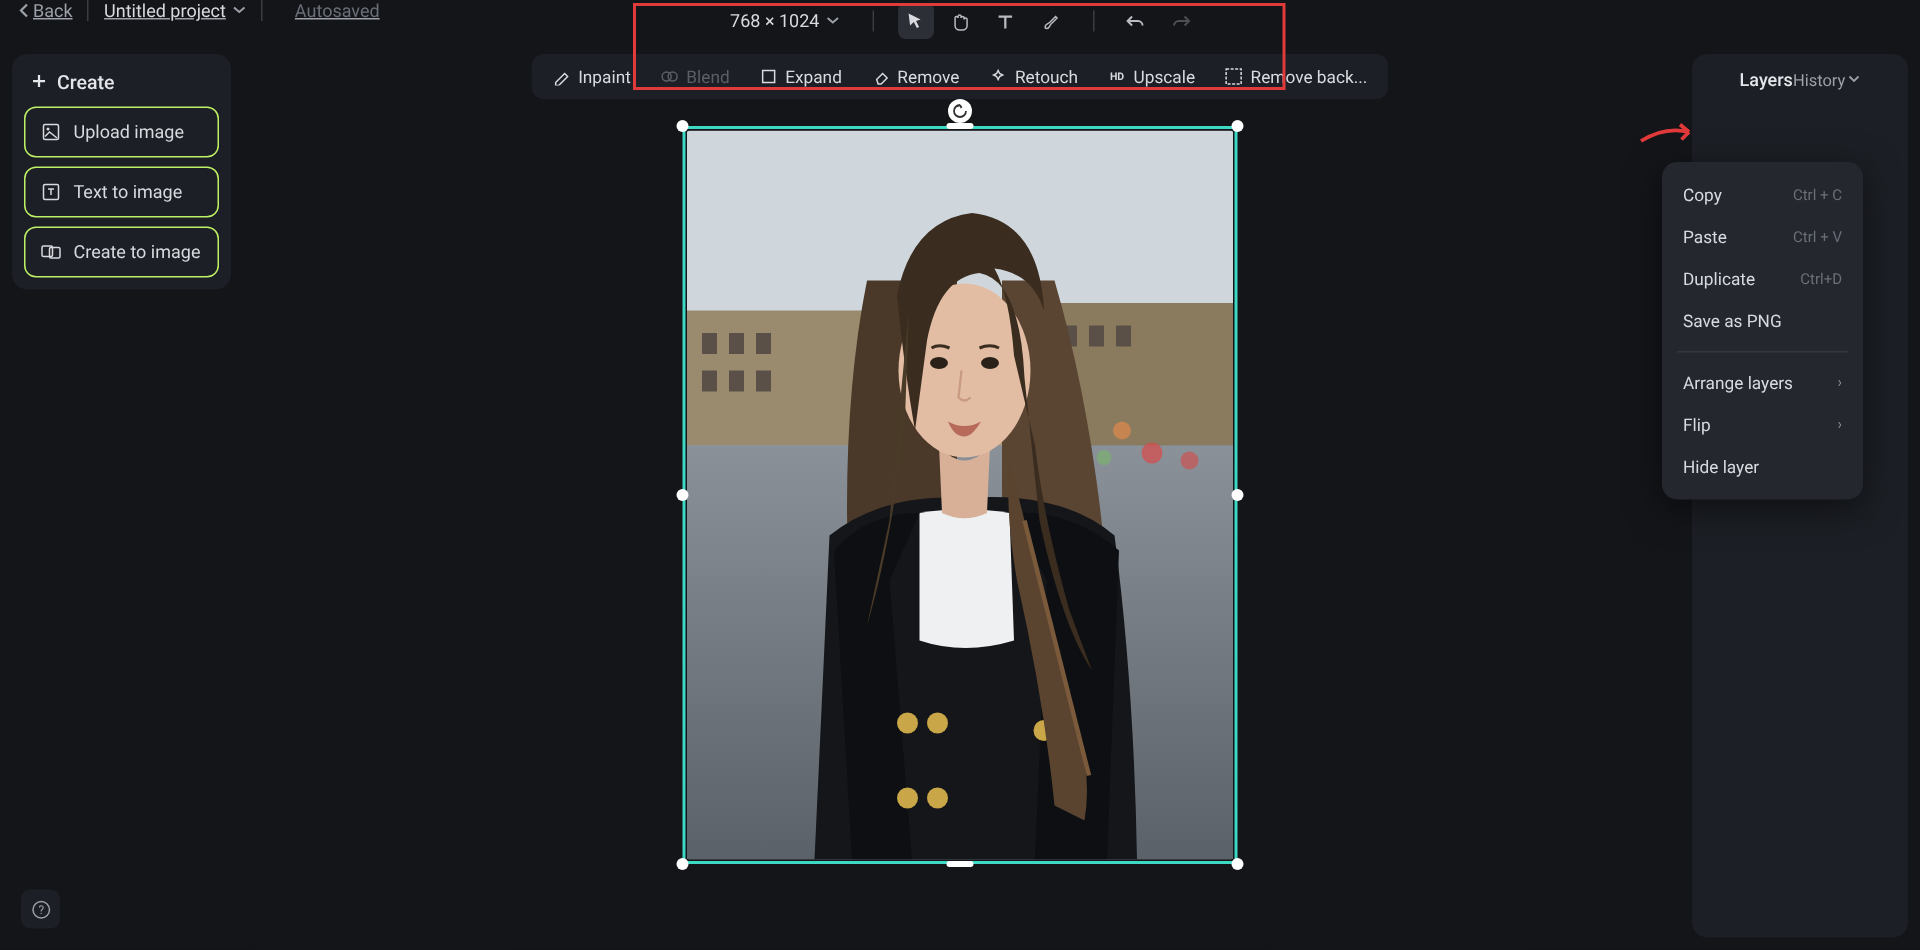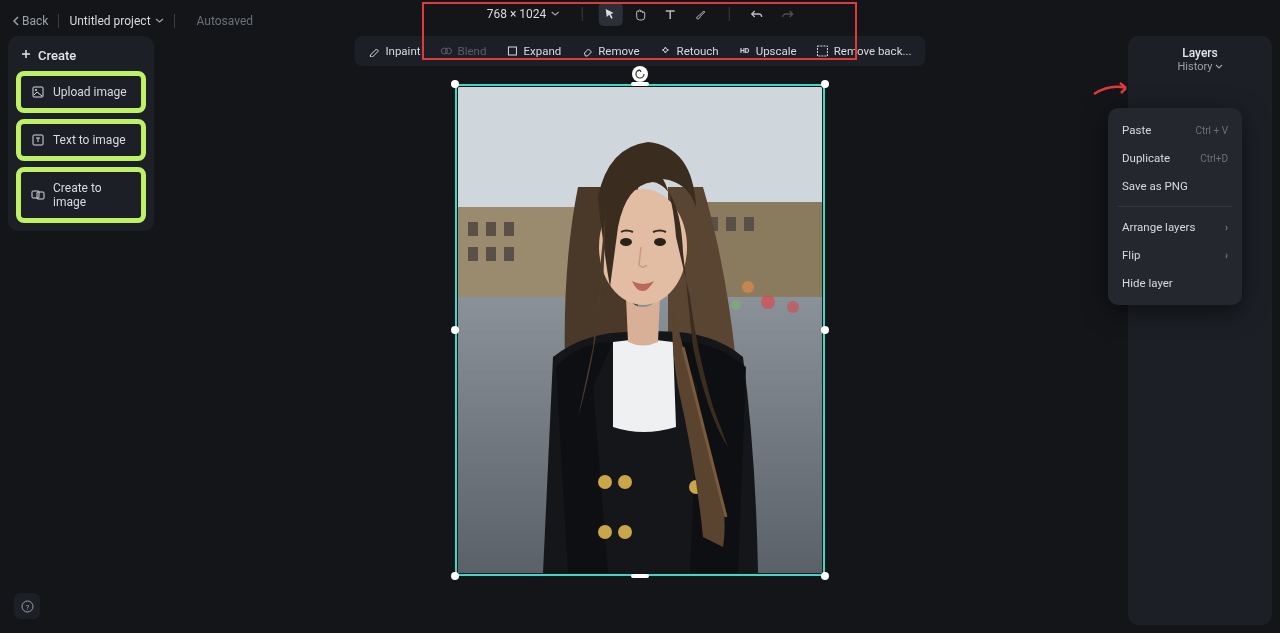--- a/index.html
+++ b/index.html
@@ -1,19 +1,19 @@
 <!DOCTYPE html>
 <html><head>
 <meta charset="utf-8">
 <style>
 * { margin:0; padding:0; box-sizing:border-box; font-family:-apple-system,BlinkMacSystemFont,"Segoe UI",Roboto,sans-serif; }
 body { width:1280px; height:633px; background:#131519; color:#e4e6ea; overflow:hidden; position:relative; }
 
 
-.topbar { height:28px; display:flex; align-items:flex-end; padding:0 12px; font-size:12px; color:#9ca0a8; }
+.topbar { height:28px; display:flex; align-items:flex-start; padding:0 12px; font-size:12px; color:#9ca0a8;text-decoration:underline; }
 .back-link { display:flex; align-items:center; gap:2px; cursor:pointer; }
 .divider-v { width:1px; height:14px; background:#3a3d44; margin:0 10px; }
 .proj-name { color:#d8dadf; display:flex; align-items:center; gap:4px; }
 .autosaved { margin-left:12px; color:#6b6f78; }
 .top-center { position:absolute; left:50%; transform:translateX(-50%); display:flex; align-items:center; gap:6px; height:28px; }
 .dim-label { font-size:12px; color:#d8dadf; display:flex; align-items:center; gap:4px; padding:0 6px; }
 .icon-btn { width:24px; height:24px; display:flex; align-items:center; justify-content:center; border-radius:5px; cursor:pointer; color:#b8bbc2; }
 .icon-btn.active { background:#2c2f36; }
 .top-right { margin-left:auto; display:flex; align-items:center; gap:10px; }
 .zoom-label { font-size:12px; color:#d8dadf; display:flex; align-items:center; gap:3px; }
@@ -29,39 +29,39 @@
 
 
 .red-box { position:absolute; top:2px; left:422px; width:435px; height:58px; border:2px solid #e03a3a; pointer-events:none; }
 
 
 .red-arrow { position:absolute; top:78px; left:1092px; width:40px; height:20px; pointer-events:none; }
 
 
 .left-panel { position:absolute; top:36px; left:8px; width:146px; background:#1c1f25; border-radius:10px; padding:8px; }
 .create-header { display:flex; align-items:flex-start; gap:6px; font-size:13px; color:#e4e6ea; padding:4px 4px 8px; font-weight:500; }
-.tool-btn { display:flex; align-items:center; gap:8px; padding:9px 10px; border:5px solid #bef264; border-radius:8px; font-size:12px; color:#d8dadf; cursor:pointer; margin-bottom:6px; }
+.tool-btn { display:flex; align-items:center; gap:8px; padding:9px 10px; border:1px solid #bef264; border-radius:8px; font-size:12px; color:#d8dadf; cursor:pointer; margin-bottom:6px; }
 .tool-btn:last-child { margin-bottom:0; }
 .tool-icon { width:14px; height:14px; display:flex; align-items:center; justify-content:center; }
 
 
 .canvas-wrap { position:absolute; top:84px; left:455px; width:370px; height:492px; }
 .canvas-img { width:364px; height:486px; position:absolute; top:3px; left:3px; border-radius:2px; overflow:hidden; }
 .sel-border { position:absolute; inset:0; border:2px solid #3dd9c4; pointer-events:none; }
 .handle { position:absolute; width:8px; height:8px; background:#fff; border-radius:50%; pointer-events:auto; cursor:grab; }
 .handle.tl { top:-4px; left:-4px; } .handle.tr { top:-4px; right:-4px; }
 .handle.bl { bottom:-4px; left:-4px; } .handle.br { bottom:-4px; right:-4px; }
 .handle.ml { top:50%; left:-4px; transform:translateY(-50%); } .handle.mr { top:50%; right:-4px; transform:translateY(-50%); }
 .edge-h { position:absolute; width:18px; height:4px; background:#fff; border-radius:2px; left:50%; transform:translateX(-50%); cursor:ns-resize; }
 .edge-h.top { top:-2px; } .edge-h.bot { bottom:-2px; }
 .rot-handle { position:absolute; top:-18px; left:50%; transform:translateX(-50%); width:16px; height:16px; background:#fff; border-radius:50%; display:flex; align-items:center; justify-content:center; cursor:grab; }
 
 
 .right-bar { position:absolute; top:36px; right:8px; width:144px; background:#1c1f25; border-radius:10px; padding:8px 10px; height:589px; }
-.right-header { display:flex; align-items:center; justify-content:flex-end; font-size:12px; padding:2px 0 8px;flex-direction:column; }
+.right-header { display:flex; align-items:center; justify-content:center; font-size:12px; padding:2px 0 8px; }
 .layers-title { color:#e4e6ea; font-weight:500; }
 .history-link { color:#9ca0a8; display:flex; align-items:center; gap:2px; cursor:pointer; font-size:11px; }
 .layer-row { display:flex; align-items:center; gap:8px; background:#2a2d34; border-radius:6px; padding:4px 6px; cursor:pointer; }
 .layer-thumb { width:20px; height:24px; border-radius:3px; background:linear-gradient(180deg,#b8c0c8 0%,#8a6a5a 60%,#1a1a1a 100%); }
 .layer-name { font-size:11px; color:#d8dadf; }
 
 
 .ctx-menu { position:absolute; top:108px; right:38px; width:134px; background:#24272e; border-radius:10px; padding:8px 0; box-shadow:0 6px 24px rgba(0,0,0,0.5); }
 .ctx-item { display:flex; align-items:center; justify-content:space-between; padding:7px 14px; font-size:11.5px; color:#d8dadf; cursor:pointer; }
 .ctx-shortcut { font-size:10px; color:#6b6f78; }
@@ -332,20 +332,24 @@
       <span>History</span>
       <svg width="8" height="6">
           <path d="M1 1l3 3 3-3" stroke="#9ca0a8" stroke-width="1.2" fill="none"></path>
         </svg>
     </span>
   </div>
 </div>
 
 <div class="ctx-menu">
   <div class="ctx-item">
+      <span>Copy</span>
+      <span class="ctx-shortcut">Ctrl + C</span>
+    </div>
+  <div class="ctx-item">
       <span>Paste</span>
       <span class="ctx-shortcut">Ctrl + V</span>
     </div>
   <div class="ctx-item">
       <span>Duplicate</span>
       <span class="ctx-shortcut">Ctrl+D</span>
     </div>
   <div class="ctx-item">
       <span>Save as PNG</span>
     </div>

